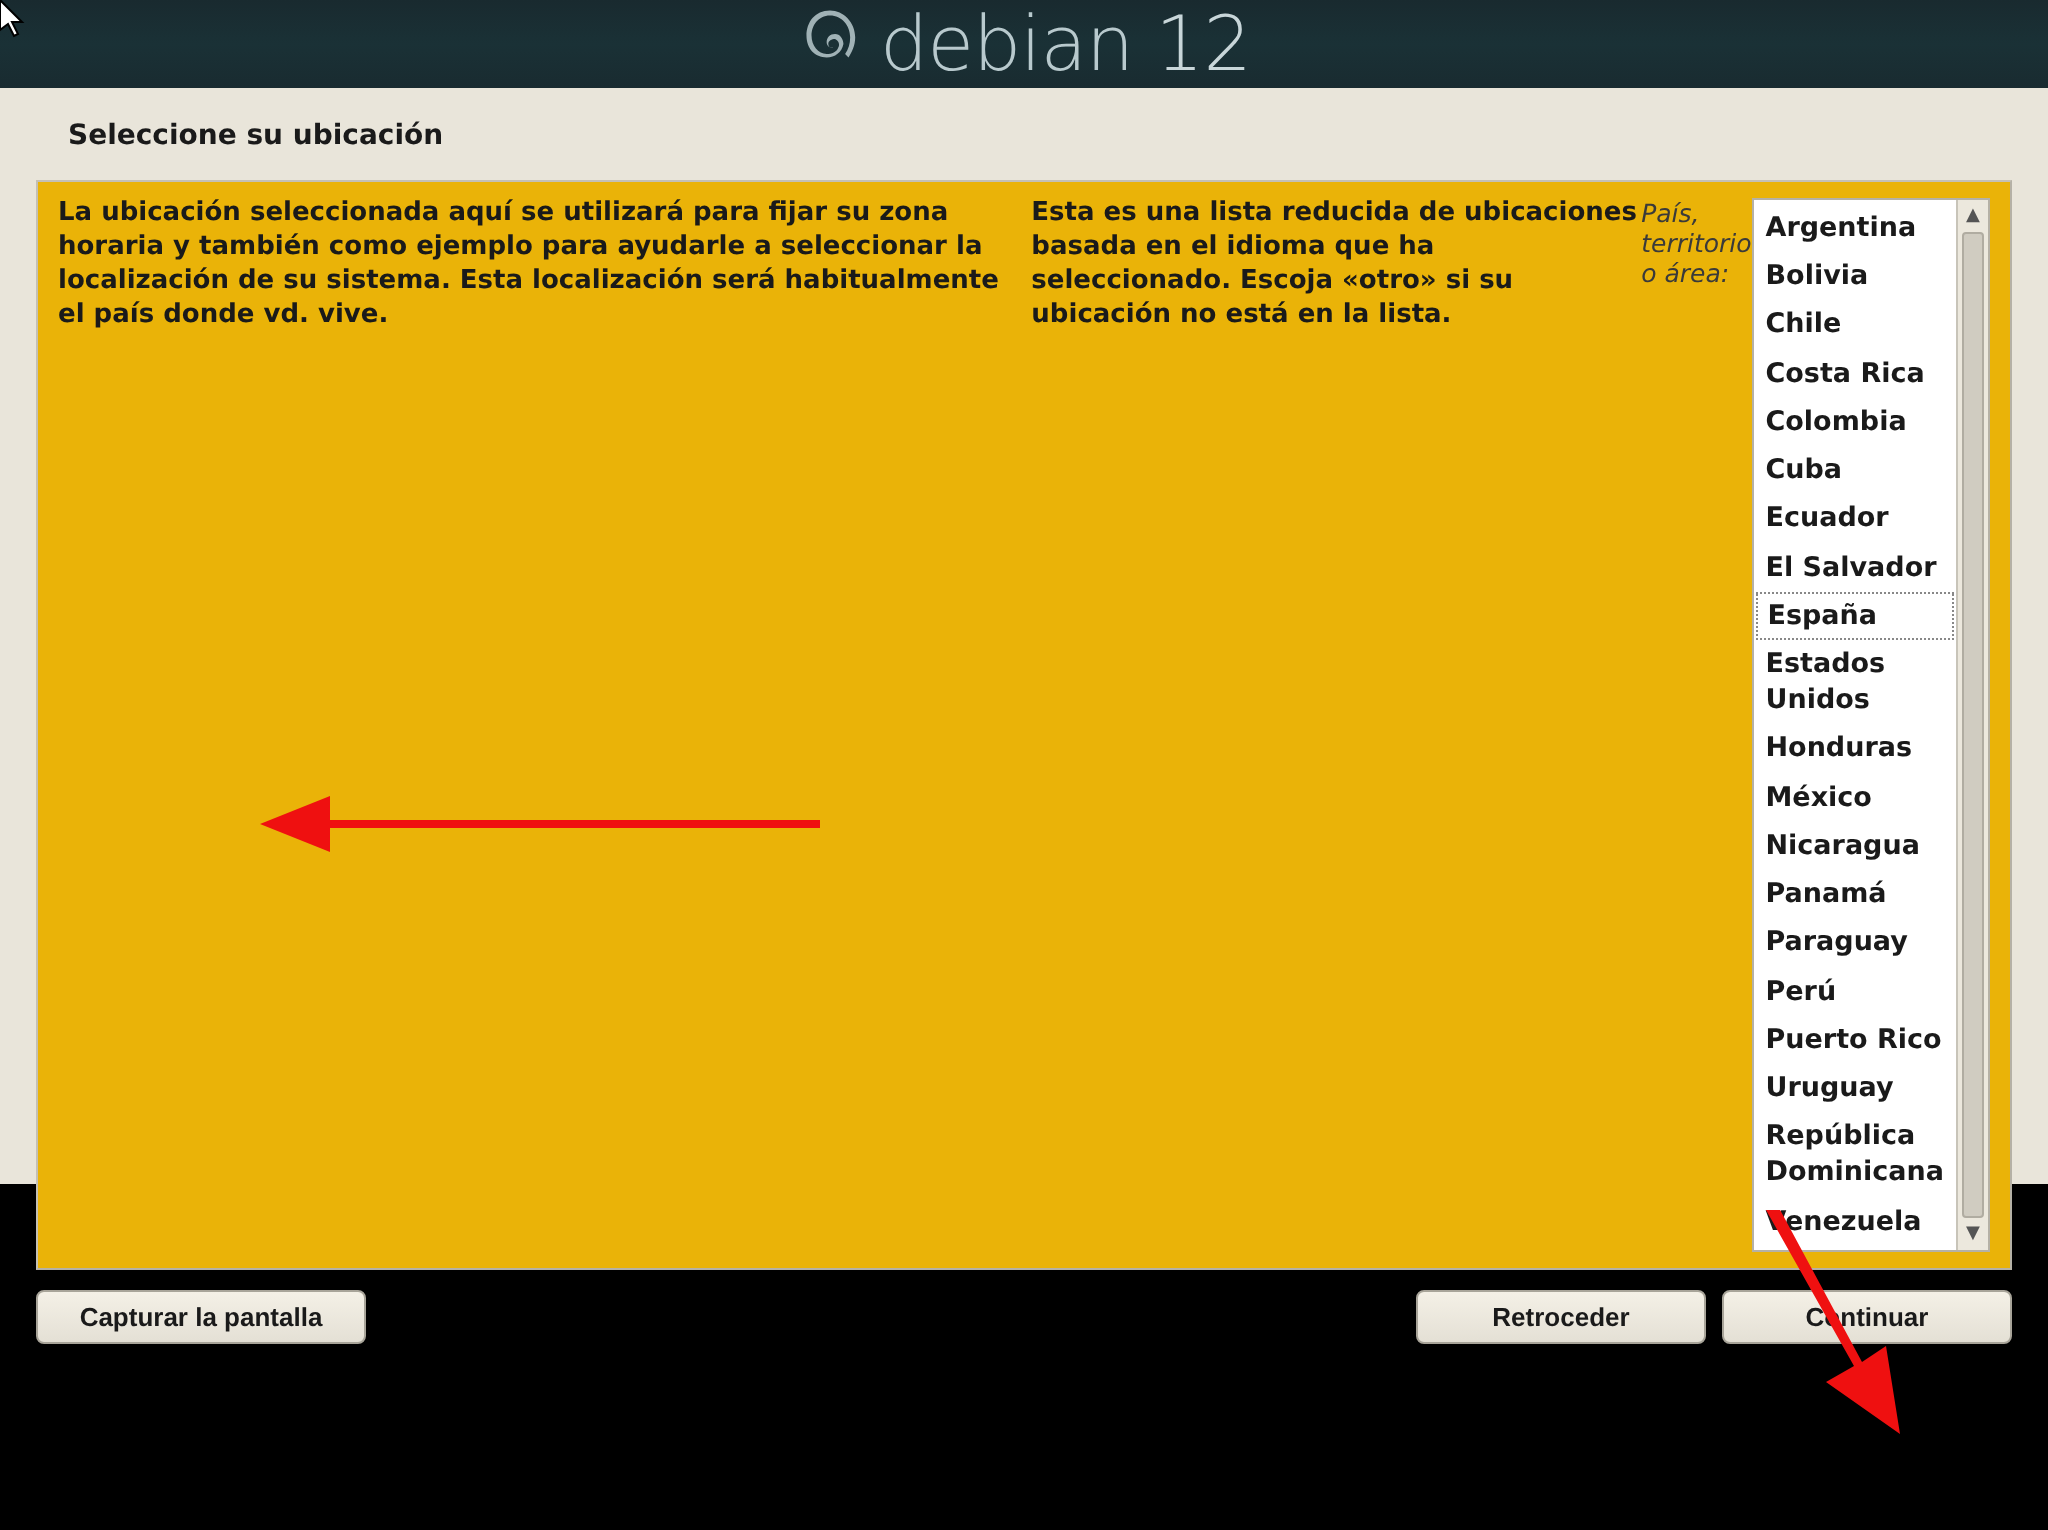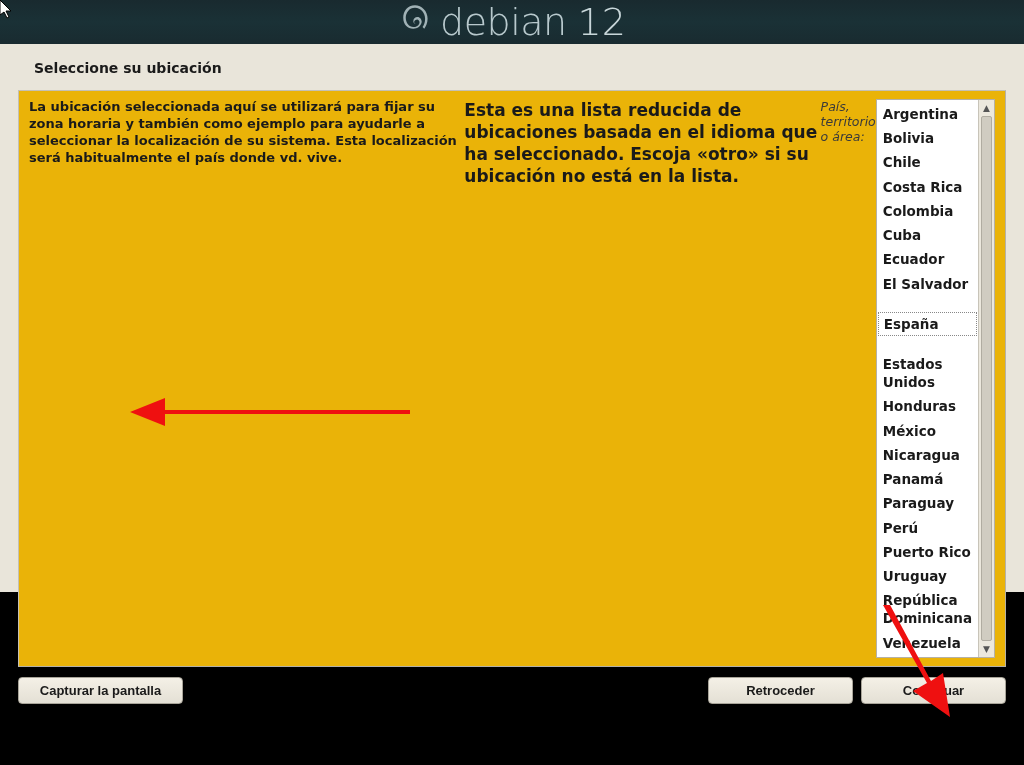--- a/index.html
+++ b/index.html
@@ -72,21 +72,21 @@
       display: flex;
     }
     .desc-para {
       font-size: 13px;
       font-weight: bold;
       color: #1a1a1a;
       line-height: 1.3;
       margin-bottom: 14px;
     }
     .desc-para-2 {
-      font-size: 17px;
+      font-size: 13px;
       font-weight: bold;
       color: #1a1a1a;
       line-height: 1.3;
       margin-bottom: 4px;
     }
     .field-label {
       font-size: 12.5px;
       font-style: italic;
       color: #3a3a3a;
       margin-bottom: 4px;
@@ -107,21 +107,21 @@
     .list-item {
       font-size: 13.5px;
       font-weight: bold;
       color: #1a1a1a;
       padding: 3px 6px;
       cursor: pointer;
       line-height: 1.35;
     }
     .list-item.selected {
       border: 1px dotted #888;
-      margin: 16px 1px;
+      margin: 0 1px;
       padding: 2px 5px;
     }
     .scrollbar {
       width: 16px;
       background: #ece8dd;
       border-left: 1px solid #c8c4b9;
       position: relative;
     }
     .scrollbar-thumb {
       position: absolute;

